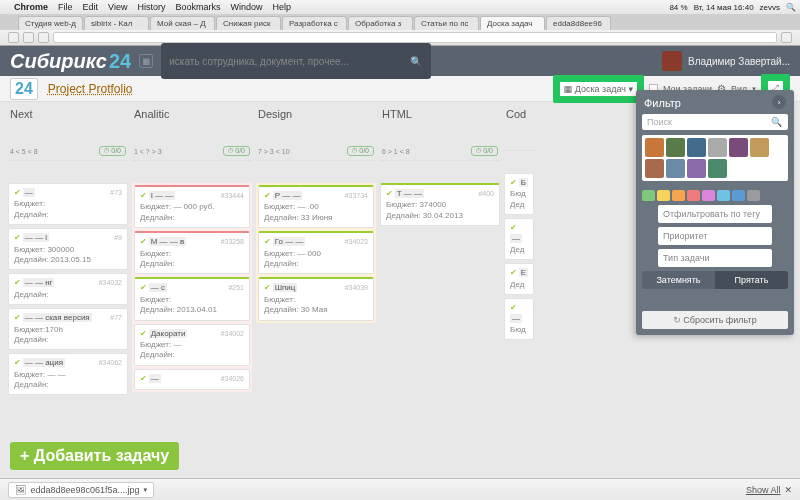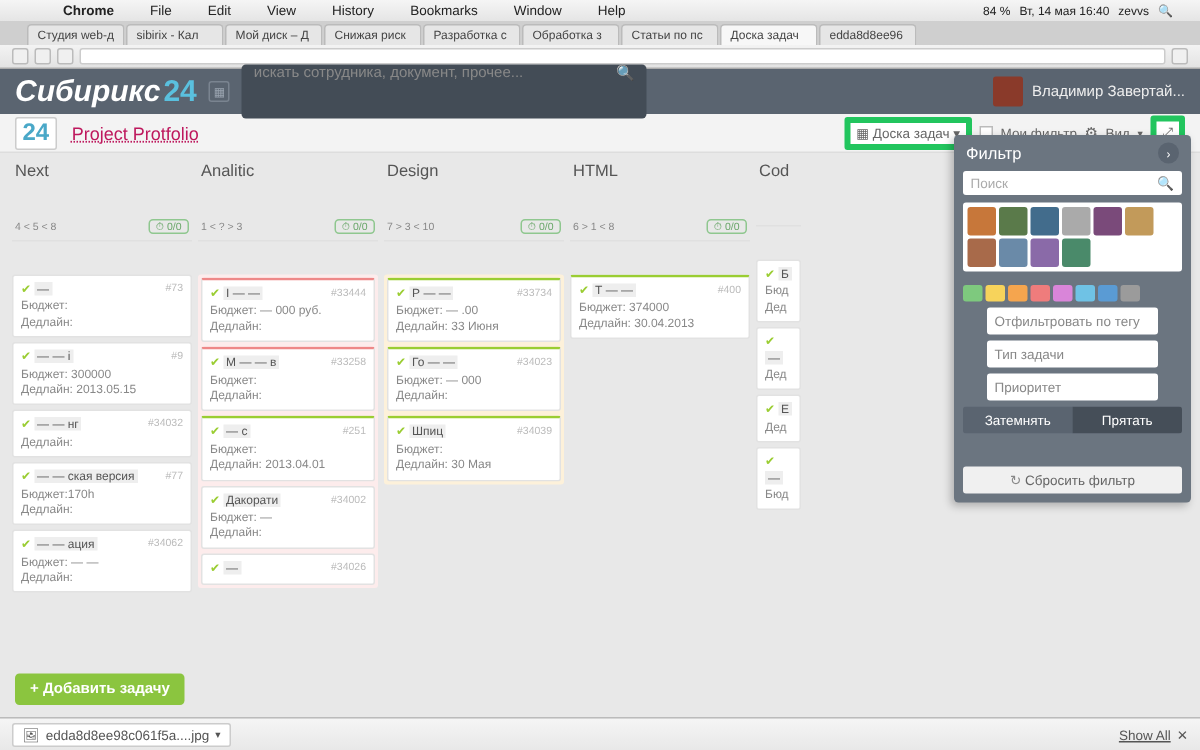--- a/index.html
+++ b/index.html
@@ -1,58 +1,58 @@
 <!DOCTYPE html>
 <html><head>
 <meta charset="utf-8">
 <style>
 *{box-sizing:border-box;margin:0;padding:0;font-family:Arial,Helvetica,sans-serif}
 body{background:#e8e8e8;font-size:11px;color:#555;width:800px;height:500px;overflow:hidden;position:relative}
-.menubar{height:14px;background:linear-gradient(#f5f5f5,#e5e5e5);display:flex;align-items:center;padding:0 18px;font-size:9px;color:#222;gap:24px}
+.menubar{height:14px;background:linear-gradient(#f5f5f5,#e5e5e5);display:flex;align-items:center;padding:0 4px;font-size:9px;color:#222;gap:10px}
 .menubar .right{margin-left:auto;display:flex;gap:6px;align-items:flex-start}
 .menubar .right span{font-size:8px}
 .chrome-tabs{height:16px;background:#cfcfcf;display:flex;align-items:end;padding:0 18px;font-size:8px;gap:1px}
 .chrome-tabs .tab{background:#e6e6e6;border-radius:3px 3px 0 0;padding:2px 6px;white-space:nowrap;overflow:hidden;text-overflow:ellipsis;max-width:65px;flex:1;color:#444;border:1px solid #bbb;border-bottom:none}
 .chrome-tabs .tab.active{background:#f7f7f7}
 .chrome-toolbar{height:16px;background:linear-gradient(#f3f3f3,#e3e3e3);border-bottom:1px solid #aaa;display:flex;align-items:center;padding:0 8px;gap:4px}
 .chrome-toolbar .nav{width:11px;height:11px;border:1px solid #bbb;border-radius:2px;background:#f0f0f0}
 .chrome-toolbar .url{flex:1;height:11px;background:#fff;border:1px solid #ccc;border-radius:2px}
 .app-header{height:30px;background:#5a6470;display:flex;align-items:center;padding:0 10px;gap:8px;color:#fff}
 .app-header .brand{font-size:20px;font-weight:bold;font-style:italic}
 .app-header .brand .n{color:#5ac0de;font-style:normal;margin-left:2px}
 .app-header .grid-ico{width:14px;height:14px;border:1px solid #7a8490;border-radius:2px;display:flex;align-items:center;justify-content:center;font-size:8px;color:#9aa4b0}
-.app-header .search{flex:0 0 270px;background:#434c56;border-radius:3px;height:36px;display:flex;padding:0 8px;color:#888;font-size:10px}
+.app-header .search{flex:0 0 270px;background:#434c56;border-radius:3px;height:36px;display:flex;align-items:center;padding:0 8px;color:#888;font-size:10px}
 .app-header .search .mag{margin-left:auto;font-size:10px}
 .app-header .spacer{flex:1}
 .app-header .user{display:flex;align-items:center;gap:6px;font-size:10px;color:#eee}
 .app-header .avatar{width:20px;height:20px;background:#8a3a2a;border-radius:2px}
 .sub-header{height:26px;background:#f3f3f3;display:flex;align-items:center;padding:0 10px;gap:10px;border-bottom:1px solid #ddd}
 .sub-header .badge24{font-size:16px;font-weight:bold;color:#4aa8c8;border:1px solid #ccc;padding:1px 4px;border-radius:2px;background:#fff}
-.sub-header .title{flex:1;font-size:12px;color:#be185d}
+.sub-header .title{flex:1;font-size:12px;color:#a16207}
 .sub-header .ctrl{display:flex;align-items:center;gap:5px;font-size:9px;color:#666}
-.sub-header .ctrl .btn{border:4px solid #22c55e;border-radius:2px;padding:2px 4px;background:#fff}
+.sub-header .ctrl .btn{border:7px solid #22c55e;border-radius:2px;padding:2px 4px;background:#fff}
 .sub-header .ctrl .gear{font-size:10px}
 .sub-header .ctrl .checkbox{width:9px;height:9px;border:1px solid #bbb;background:#fff}
 .board{display:flex;padding:4px 6px 4px 8px;gap:4px;height:355px;overflow:hidden}
 .col{flex:0 0 120px;display:flex;flex-direction:column;gap:20px}
 .col.narrow{flex:0 0 30px}
 .col-head{font-size:11px;color:#555;padding:2px 0 4px 2px}
 .col-meta{display:flex;justify-content:space-between;align-items:center;font-size:7px;color:#888;padding:2px 2px 4px;border-bottom:1px solid #e0e0e0;margin-bottom:2px}
 .col-meta .clock{border:1px solid #8fc78f;color:#6aa76a;border-radius:3px;padding:0 4px;font-size:7px}
 .card{background:#fff;border:1px solid #e2e2e2;border-radius:2px;padding:4px 5px;font-size:8px;line-height:1.3;color:#888;position:relative}
 .card .title-row{display:flex;justify-content:space-between;align-items:start;margin-bottom:1px}
 .card .nm{color:#555;background:#eee;padding:0 2px}
 .card .chk{color:#9acd32;font-size:8px;margin-right:2px}
 .card .id{color:#bbb;font-size:7px}
 .card .line{white-space:nowrap;overflow:hidden;text-overflow:ellipsis}
 .card.top-red{border-top:2px solid #e88}
 .card.top-green{border-top:2px solid #9acd32}
 .col-bg{background:#fdecec;padding:2px;border-radius:2px}
 .col-bg.cream{background:#fdf1da}
-.add-task{position:absolute;bottom:30px;left:10px;background:#8bc53f;color:#fff;border:none;border-radius:3px;padding:5px 10px;font-size:10px;font-weight:bold;cursor:pointer}
+.add-task{position:absolute;bottom:30px;left:10px;background:#8bc53f;color:#fff;border:none;border-radius:3px;padding:5px 10px;font-size:16px;font-weight:bold;cursor:pointer}
 .dl-bar{position:absolute;bottom:0;left:0;right:0;height:22px;background:linear-gradient(#f5f5f5,#e8e8e8);border-top:1px solid #bbb;display:flex;align-items:center;padding:0 8px;font-size:9px;color:#555}
 .dl-bar .file{background:#fff;border:1px solid #ccc;border-radius:2px;padding:2px 6px;display:flex;align-items:center;gap:4px}
 .dl-bar .right{margin-left:auto;display:flex;align-items:center;gap:4px}
 .filter-panel{position:absolute;right:6px;top:90px;width:158px;background:#6b7580;border-radius:3px;overflow:hidden;box-shadow:-2px 2px 6px rgba(0,0,0,0.25);font-size:9px;color:#fff}
 .filter-panel .hdr{display:flex;align-items:flex-end;padding:5px 8px;font-size:11px}
 .filter-panel .hdr .arr{margin-left:auto;background:#5a6470;border-radius:50%;width:14px;height:14px;display:flex;align-items:center;justify-content:center;font-size:8px}
 .filter-panel .srch{margin:0 6px 5px;background:#fff;border-radius:2px;padding:3px 5px;display:flex;align-items:flex-end;color:#aaa}
 .filter-panel .srch .mag{margin-left:auto}
 .filter-panel .avatars{background:#fff;margin:0 6px 5px;border-radius:2px;padding:3px;display:flex;flex-wrap:wrap;gap:2px}
 .filter-panel .avatars .av{width:19px;height:19px;border-radius:2px;background:#888}
@@ -82,21 +82,21 @@
     <span>84 %</span>
     <span>Вт, 14 мая 16:40</span>
     <span>zevvs</span>
     <span>🔍</span>
   </div>
 </div>
 
 <div class="chrome-tabs" id="chrome-tabs">
     <div class="tab">Студия web-д</div>
     <div class="tab">sibirix - Кал</div>
-    <div class="tab">Мой диск – Д</div>
+    <div class="tab">Мой ская – Д</div>
     <div class="tab">Снижая риск</div>
     <div class="tab">Разработка с</div>
     <div class="tab">Обработка з</div>
     <div class="tab">Статьи по пс</div>
     <div class="tab active">Доска задач</div>
     <div class="tab">edda8d8ee96</div>
   </div>
 
 <div class="chrome-toolbar">
   <div class="nav"></div>
@@ -119,21 +119,21 @@
     <span>Владимир Завертай...</span>
   </div>
 </div>
 
 <div class="sub-header">
   <span class="badge24">24</span>
   <span class="title" style="text-decoration:underline dotted">Project Protfolio</span>
   <div class="ctrl">
     <span class="btn">▦ <span>Доска задач</span> ▾</span>
     <span class="checkbox"></span>
-    <span>Мои фильтр</span>
+    <span>Мои задачи</span>
     <span class="gear">⚙</span>
     <span>Вид</span>
       <span style="font-size:7px">▾</span>
     <span class="btn">⤢</span>
   </div>
 </div>
 
 <div class="board" id="board">
     <div class="col">
       <div class="col-head">Next</div>
@@ -349,22 +349,22 @@
       <div class="sw" style="background: rgb(126, 201, 126);"></div>
       <div class="sw" style="background: rgb(247, 211, 91);"></div>
       <div class="sw" style="background: rgb(245, 165, 78);"></div>
       <div class="sw" style="background: rgb(239, 124, 124);"></div>
       <div class="sw" style="background: rgb(217, 133, 217);"></div>
       <div class="sw" style="background: rgb(111, 194, 229);"></div>
       <div class="sw" style="background: rgb(90, 155, 212);"></div>
       <div class="sw" style="background: rgb(155, 155, 155);"></div>
     </div>
   <div class="row">Отфильтровать по тегу</div>
+  <div class="row">Приоритет</div>
   <div class="row">Тип задачи</div>
-  <div class="row">Приоритет</div>
   <div class="btns">
     <div class="b">Затемнять</div>
     <div class="b active">Прятать</div>
   </div>
   <div class="reset">Сбросить фильтр</div>
 </div>
 
 <div class="dl-bar">
   <div class="file">
     <span>🖼</span>

